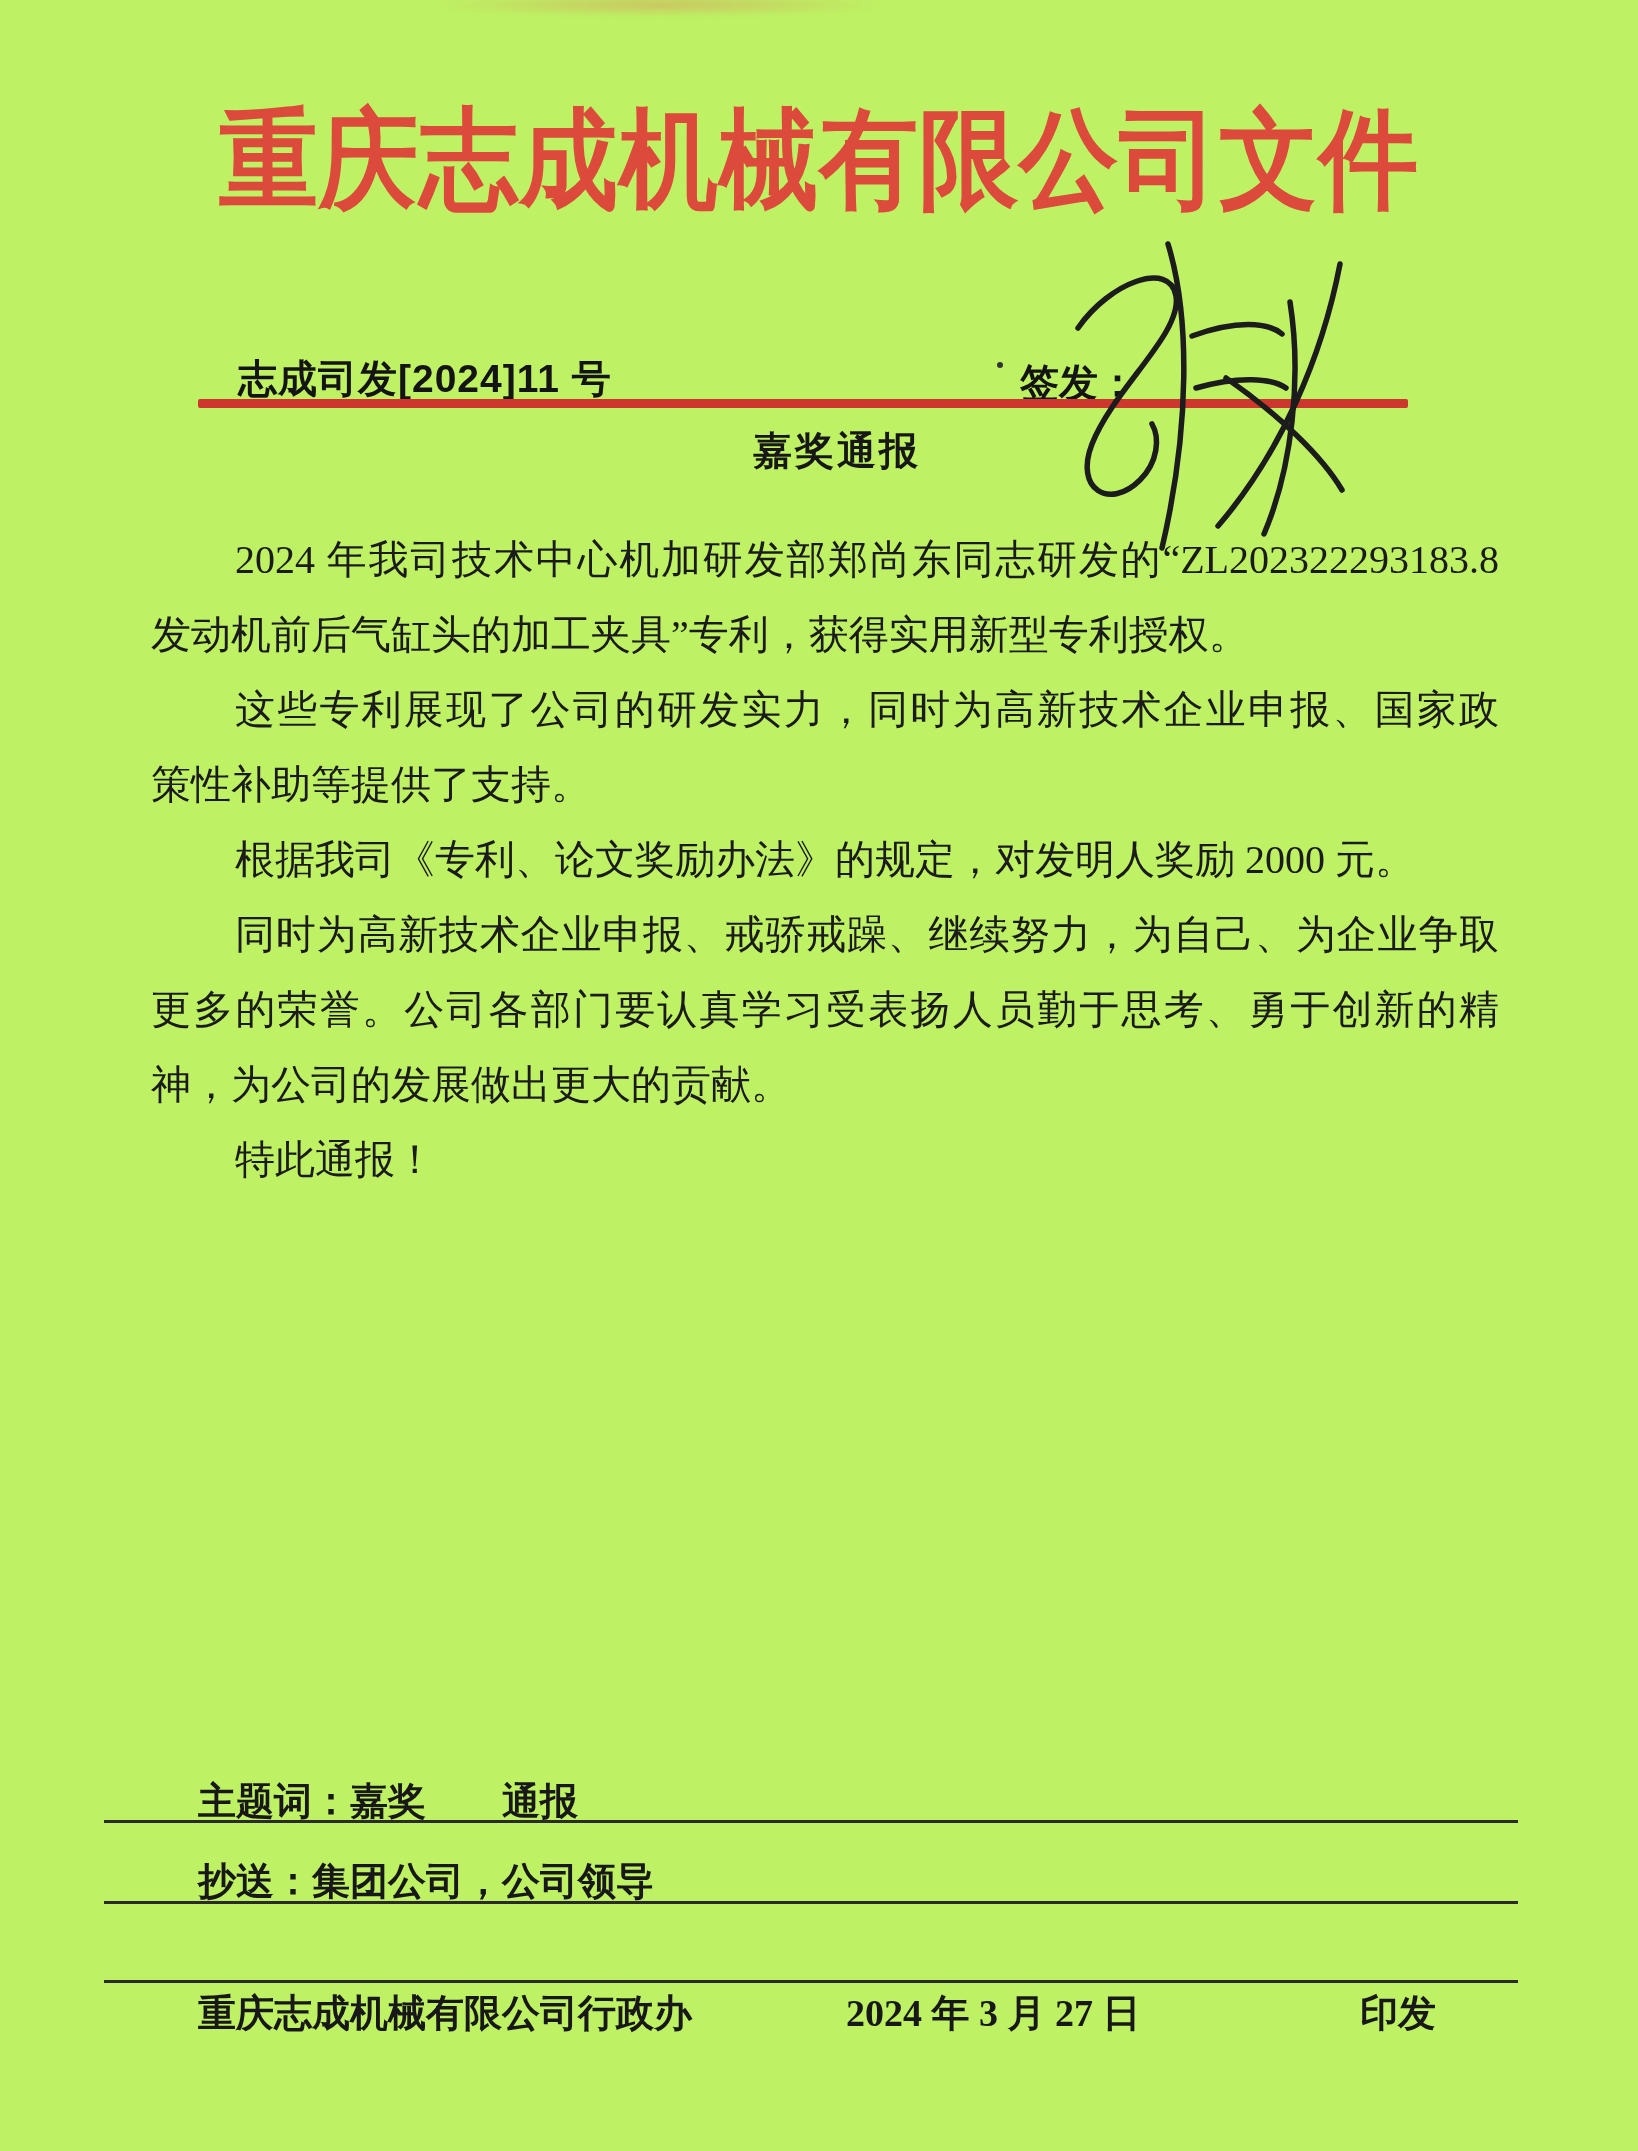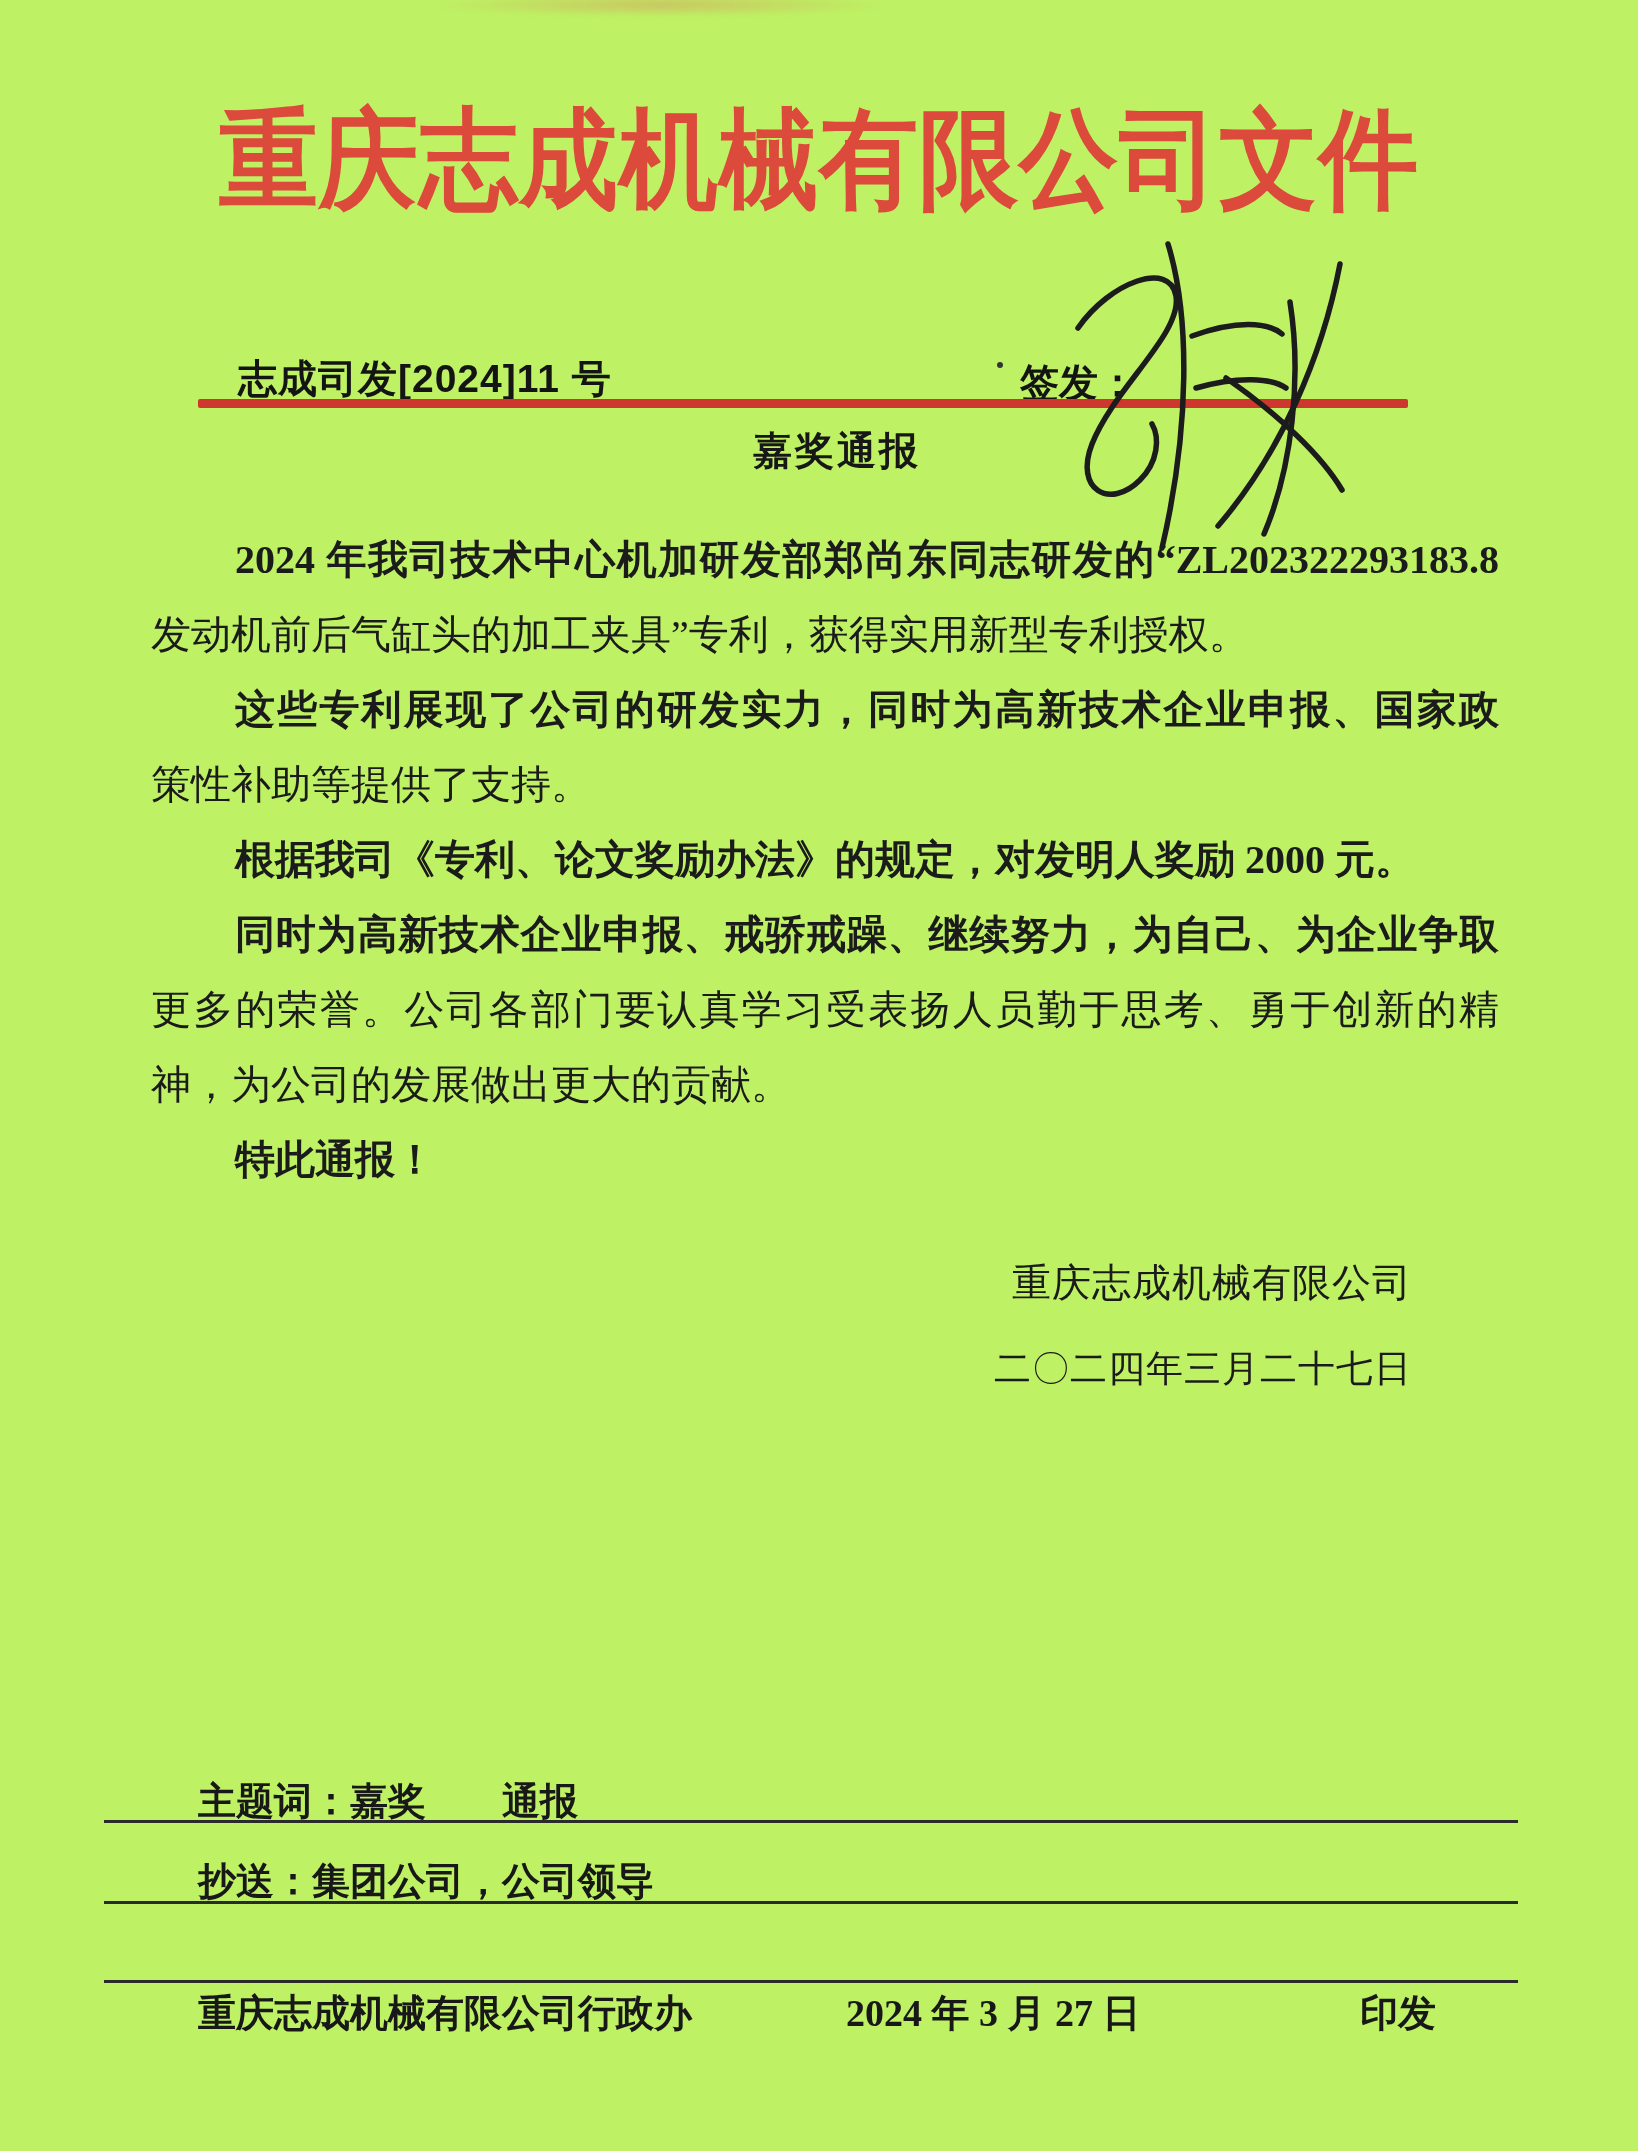--- a/index.html
+++ b/index.html
@@ -43,21 +43,21 @@
     margin-left:18px;
     font-family:Liberation Sans, sans-serif;
     font-weight:900;font-size:39px;letter-spacing:3px;color:#171717;
     white-space:nowrap;
   }
   .body-block{
     position:absolute;left:151px;top:522px;width:1348px;
     font-size:40px;line-height:75px;color:#1b1b1b;
   }
   .line{white-space:nowrap;}
-  .line.indent{text-indent:84px;font-weight:bold;}
+  .line.indent{text-indent:84px;}
   .line.j{white-space:normal;text-align:justify;text-align-last:justify;}
   .signoff{
     position:absolute;right:226px;top:1256px;text-align:right;
     color:#1b1b1b;
   }
   .signoff .company{font-size:39px;letter-spacing:1px;}
   .signoff .date{font-size:37px;margin-top:34px;letter-spacing:1px;}
   .footer-row{position:absolute;left:0;width:100%;height:48px;
     font-weight:700;font-size:38px;color:#181818;}
   .footer-row .txt{position:absolute;left:198px;top:0;white-space:pre;}
@@ -102,24 +102,20 @@
     <div class="line">发动机前后气缸头的加工夹具”专利，获得实用新型专利授权。</div>
     <div class="line indent j">这些专利展现了公司的研发实力，同时为高新技术企业申报、国家政</div>
     <div class="line">策性补助等提供了支持。</div>
     <div class="line indent">根据我司《专利、论文奖励办法》的规定，对发明人奖励 2000 元。</div>
     <div class="line indent j">同时为高新技术企业申报、戒骄戒躁、继续努力，为自己、为企业争取</div>
     <div class="line j">更多的荣誉。公司各部门要认真学习受表扬人员勤于思考、勇于创新的精</div>
     <div class="line">神，为公司的发展做出更大的贡献。</div>
     <div class="line indent">特此通报！</div>
   </div>
 
-  <div class="signoff">
-    <div class="company">重庆志成机械有限公司</div>
-    <div class="date">二〇二四年三月二十七日</div>
-  </div>
 
   <div class="footer-row" style="top:1776px">
     <span class="txt">主题词：嘉奖　　通报</span>
   </div>
   <div class="frule" style="top:1820px"></div>
 
   <div class="footer-row" style="top:1856px">
     <span class="txt">抄送：集团公司，公司领导</span>
   </div>
   <div class="frule" style="top:1901px"></div>

